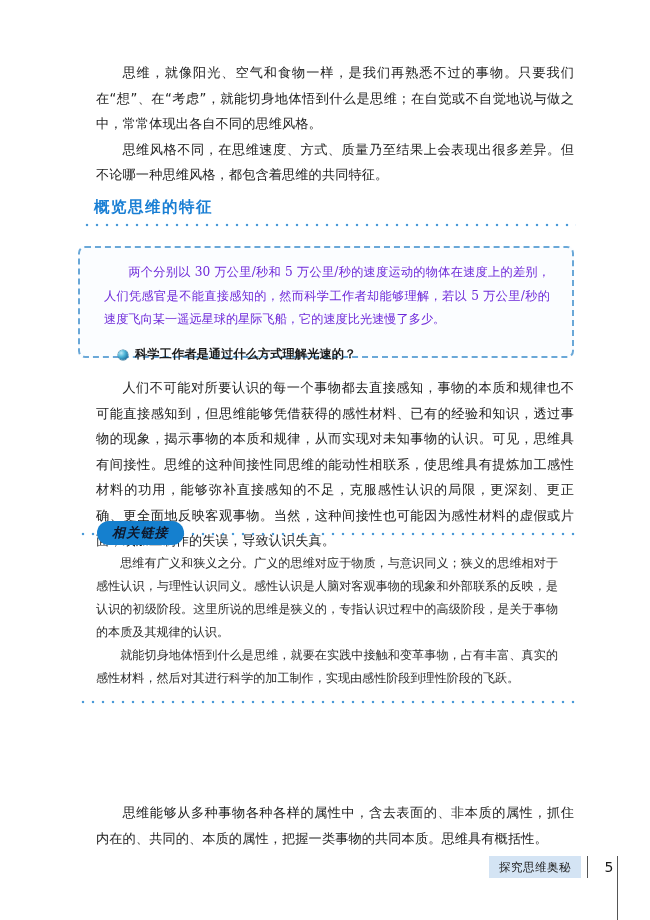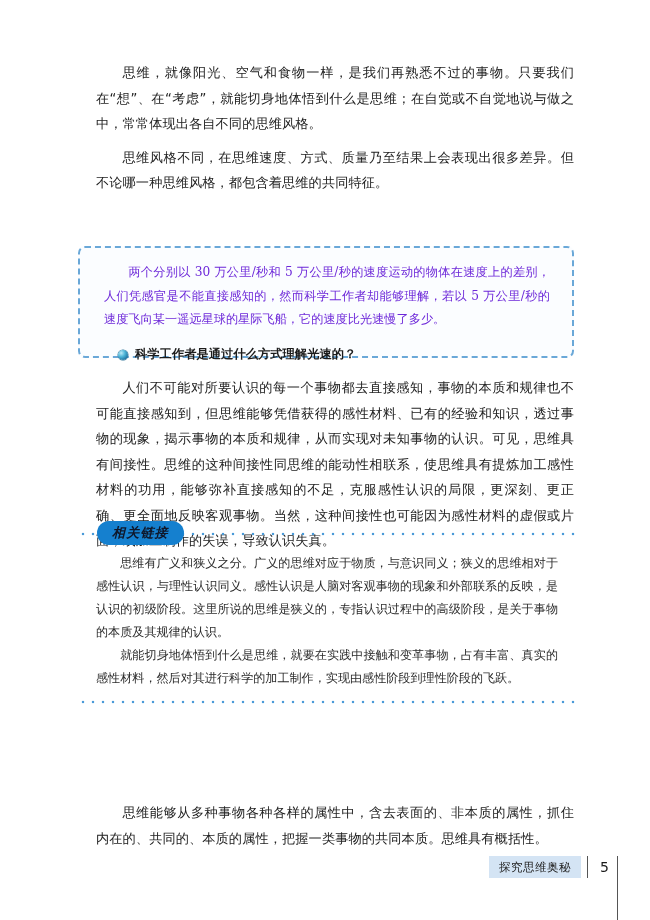--- a/index.html
+++ b/index.html
@@ -34,21 +34,21 @@
   }
 
   
   #intro-block {
     position: absolute;
     left: 96px;
     right: 76px;
     top: 60px;
   }
   #intro-block .body-para + .body-para {
-    margin-top: 8px;
+    margin-top: 0px;
   }
 
   
   #section-heading-wrap {
     position: absolute;
     left: 82px;
     right: 74px;
     top: 196px;
   }
   .section-title {
@@ -205,20 +205,21 @@
     top: 856px;
     height: 30px;
   }
   .footer-inner {
     position: absolute;
     right: 32px;
     top: 0;
     display: flex;
     align-items: stretch;
     height: 22px;
+    text-align: center;
   }
   .footer-chapter {
     background: #d4e4f4;
     color: #222222;
     font-size: 11.5px;
     line-height: 22px;
     padding: 0 10px;
     letter-spacing: 0.5px;
     font-family: "DejaVu Sans", "Liberation Sans", sans-serif;
   }
@@ -247,20 +248,24 @@
 </head>
 <body>
 
 <div class="page">
 
   <div id="intro-block">
     <p class="body-para">思维，就像阳光、空气和食物一样，是我们再熟悉不过的事物。只要我们在“想”、在“考虑”，就能切身地体悟到什么是思维；在自觉或不自觉地说与做之中，常常体现出各自不同的思维风格。</p>
     <p class="body-para">思维风格不同，在思维速度、方式、质量乃至结果上会表现出很多差异。但不论哪一种思维风格，都包含着思维的共同特征。</p>
   </div>
 
+  <div id="section-heading-wrap">
+    <div class="section-title">概览思维的特征</div>
+    <div class="heading-dots"></div>
+  </div>
 
   <div class="activity-box" id="activity-box-1">
     <div class="box-inner">
       <p class="box-para">两个分别以 30 万公里/秒和 5 万公里/秒的速度运动的物体在速度上的差别，人们凭感官是不能直接感知的，然而科学工作者却能够理解，若以 5 万公里/秒的速度飞向某一遥远星球的星际飞船，它的速度比光速慢了多少。</p>
       <div class="box-question">
         <span class="q-bullet"></span>
         <span class="q-text">科学工作者是通过什么方式理解光速的？</span>
       </div>
     </div>
   </div>

